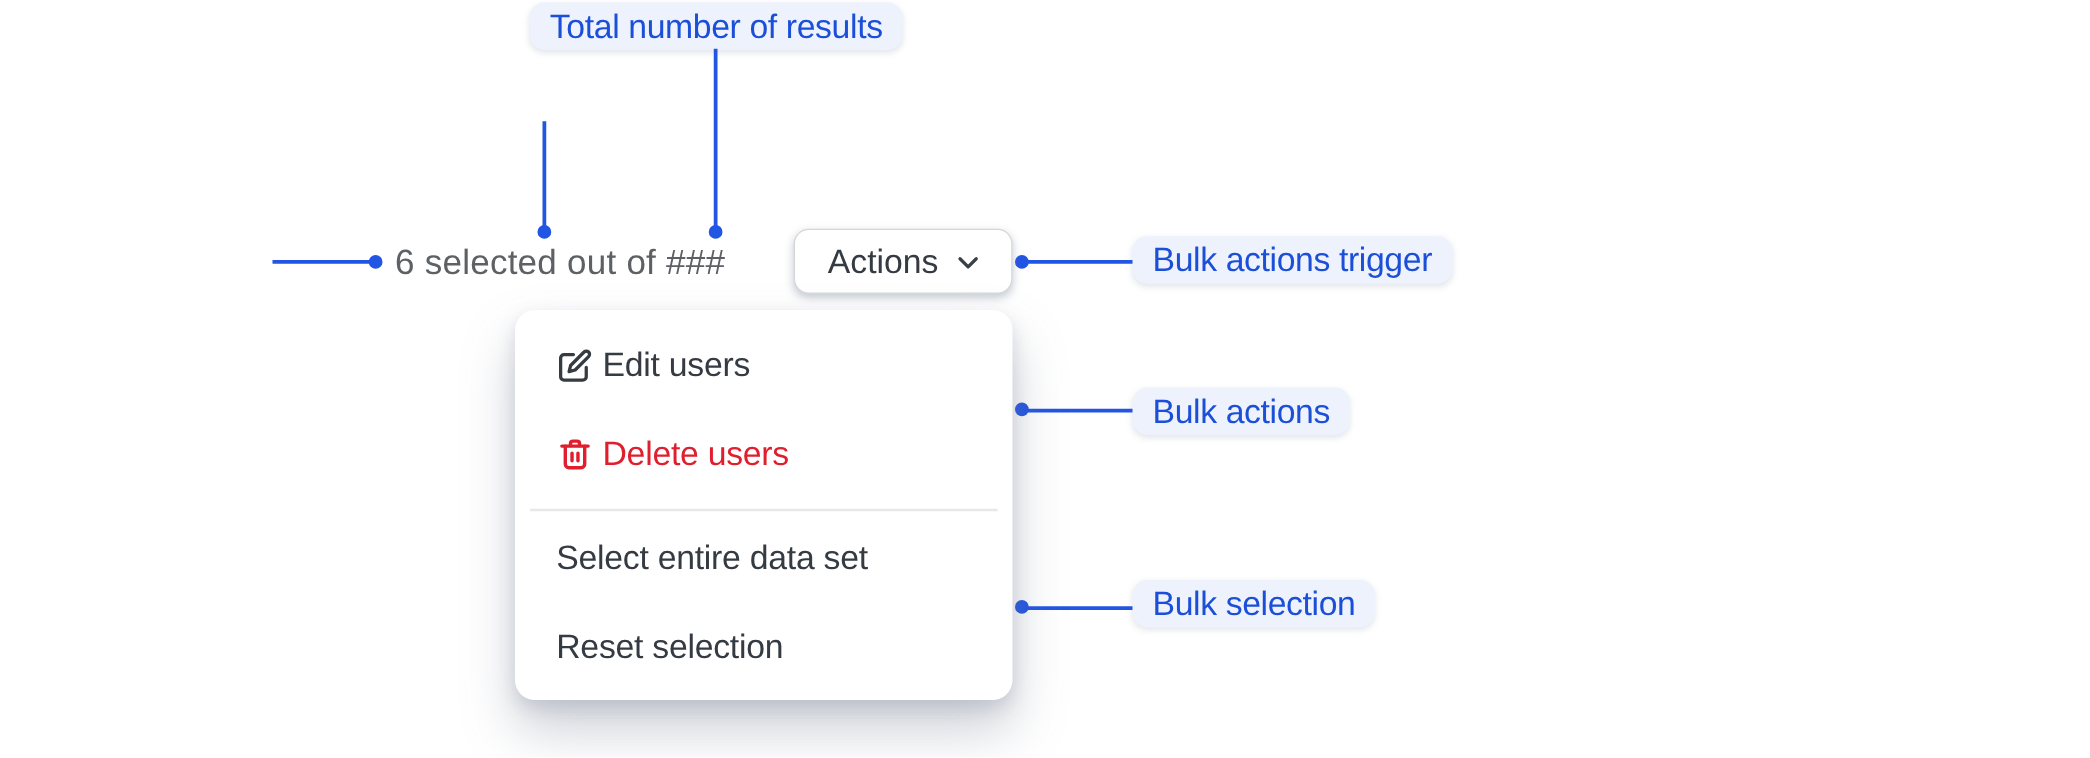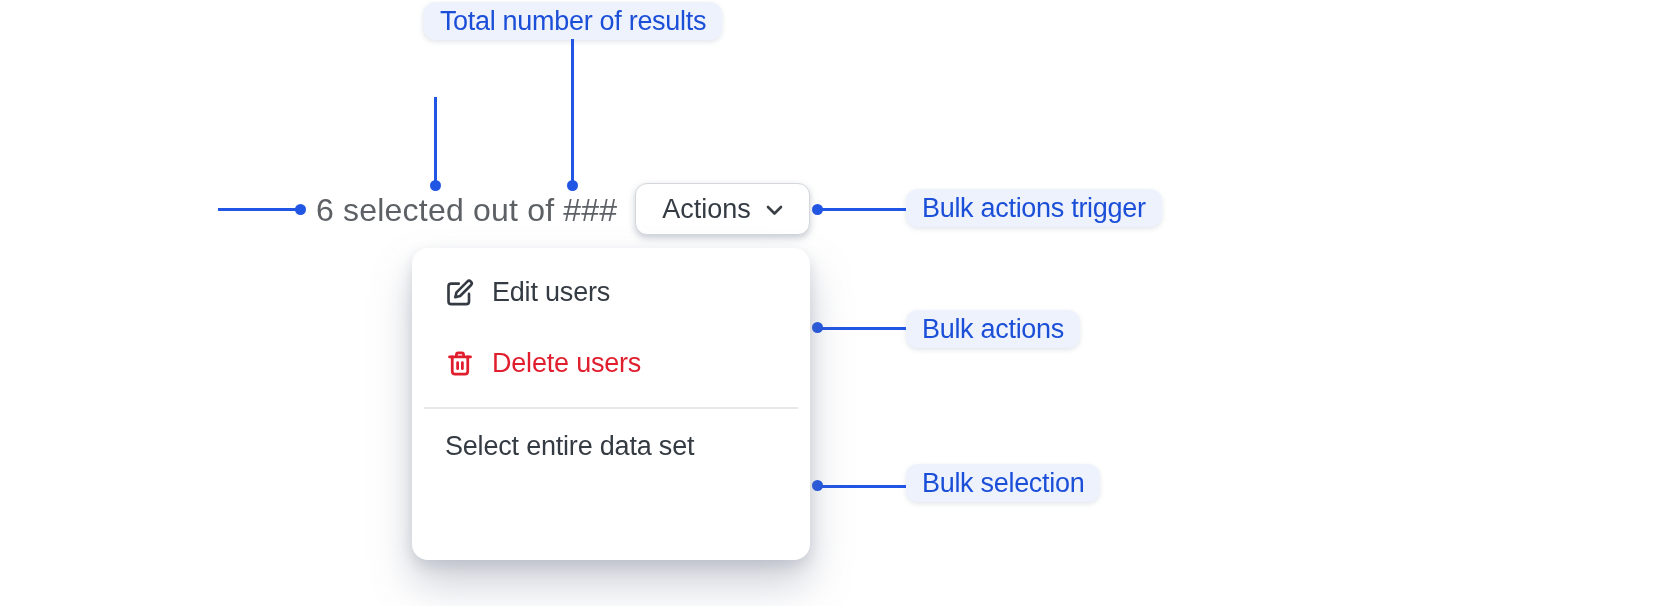--- a/index.html
+++ b/index.html
@@ -28,21 +28,21 @@
   .hline,.vline{position:absolute;background:var(--connector-blue,#2155e4);}
   .hline{height:3px;}
   .vline{width:3px;}
   .dot{
     position:absolute;width:11px;height:11px;border-radius:50%;
     background:var(--connector-blue,#2155e4);
   }
   
   .count-message{
     position:absolute;left:316px;top:190px;
-    font-size:32px;line-height:40px;
+    font-size:28px;line-height:40px;
     color:var(--text-muted,#5d6165);
     letter-spacing:0.2px;white-space:nowrap;
   }
   
   .actions-btn{
     position:absolute;left:635px;top:183px;
     width:175px;height:52px;box-sizing:border-box;
     background:#ffffff;
     border:1px solid #d3d7dc;border-radius:12px;
     box-shadow:0 3px 7px rgba(110,120,140,0.38);
@@ -55,21 +55,21 @@
   
   .menu{
     position:absolute;left:412px;top:248px;
     width:398px;height:312px;box-sizing:border-box;
     background:#ffffff;border-radius:16px;
     box-shadow:0 6px 14px rgba(110,120,140,0.22), 0 24px 42px rgba(110,120,140,0.34);
     padding-top:9px;
   }
   .menu-item{
     height:71px;
-    display:flex;align-items:center;gap:17px;
+    display:flex;align-items:center;gap:7px;
     padding:0 33px;
     font-size:27px;letter-spacing:-0.2px;
     color:var(--text-dark,#353b43);
     cursor:pointer;white-space:nowrap;
   }
   .menu-item.danger{color:var(--danger-red,#e01e2d);}
   .menu-item .mi-icon{display:flex;align-items:center;flex:0 0 auto;}
   .menu-divider{height:2px;background:#e6e8eb;margin:8px 12px 2px 12px;}
 </style>
 </head>
@@ -135,16 +135,19 @@
       </span>
       <span>Delete users</span>
     </div>
 
     <div class="menu-divider"></div>
 
     <div class="menu-item">
       <span>Select entire data set</span>
     </div>
 
+    <div class="menu-item">
+      <span>Reset selection</span>
+    </div>
 
   </div>
 
 </div>
 
 </body></html>

